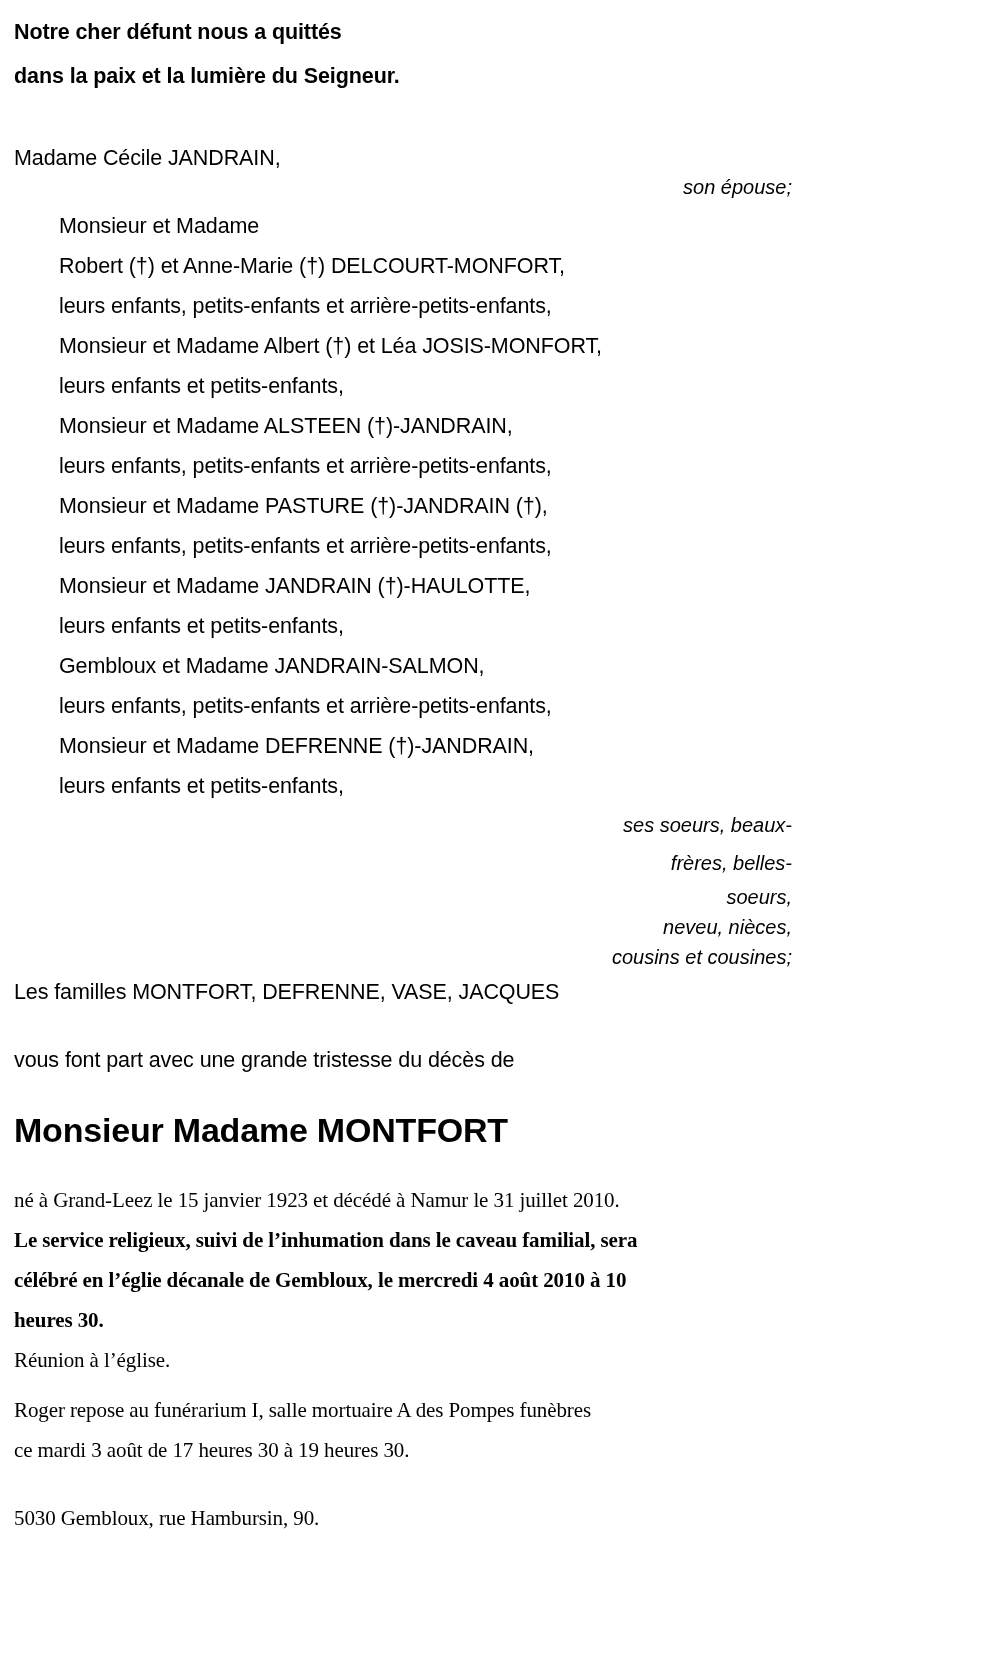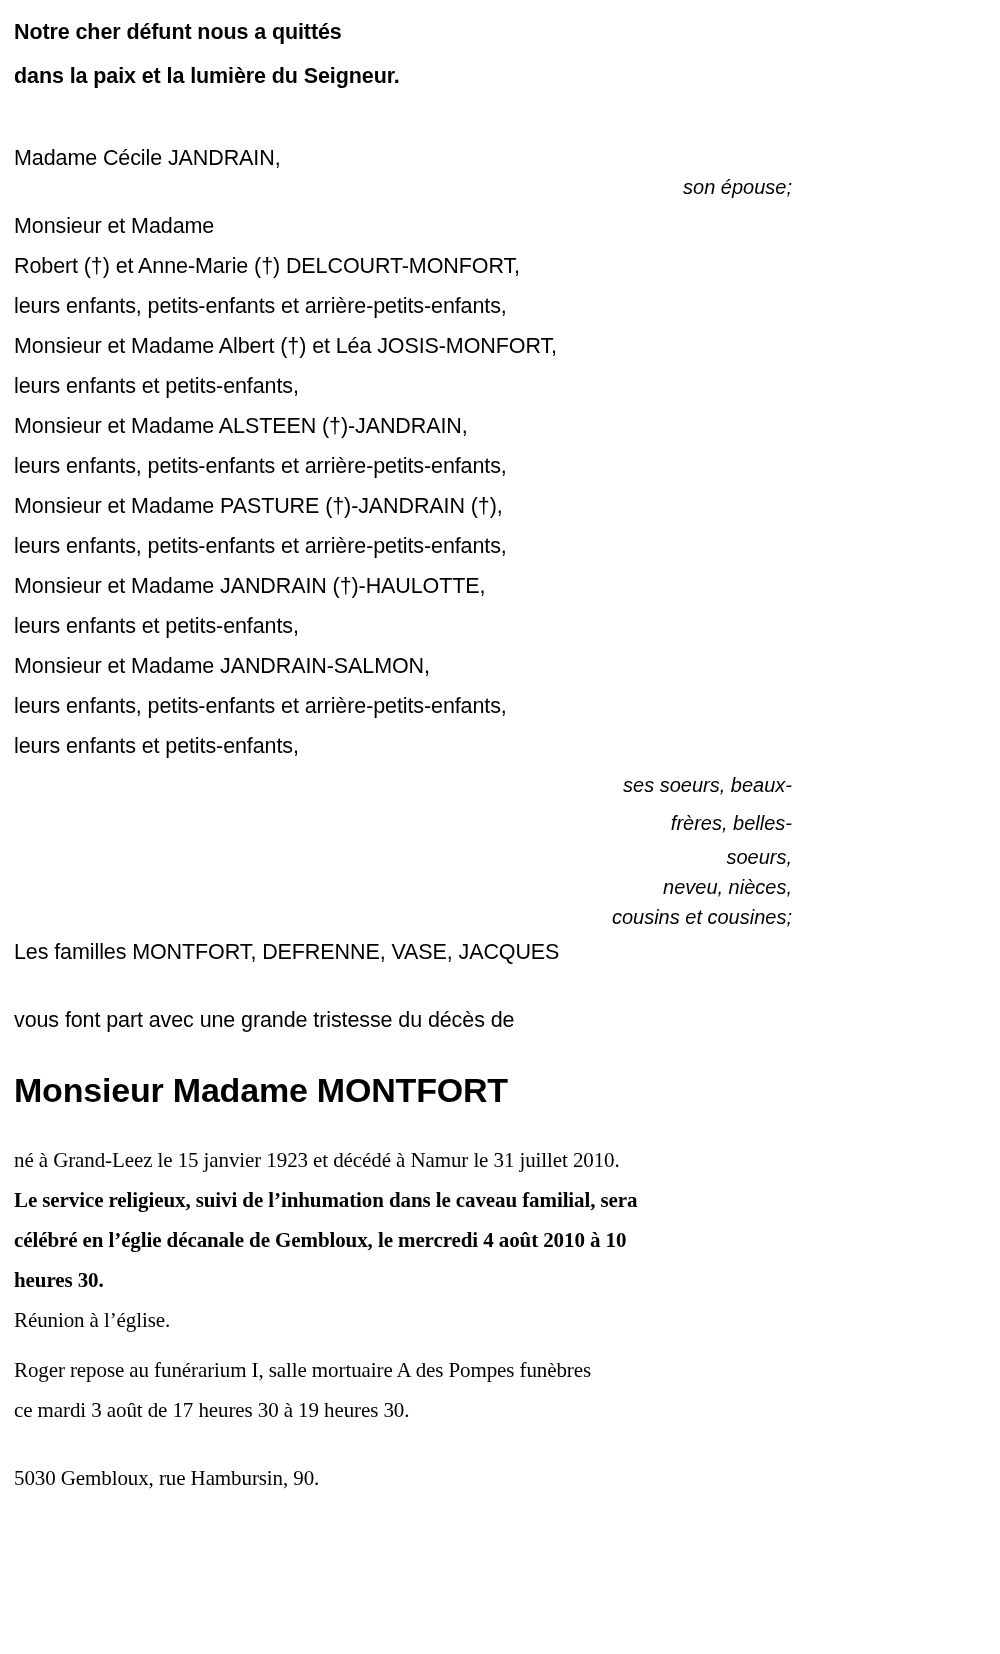--- a/index.html
+++ b/index.html
@@ -66,20 +66,21 @@
     margin-left: 520px;
   }
   .role-block .tight {
     line-height: 30px;
     display: block;
   }
 
   
   .names .line {
     line-height: 40px;
+    margin-left: 45px;
   }
 
   
   .headline {
     font-size: 34px;
     font-weight: bold;
     line-height: 44px;
     letter-spacing: -0.2px;
   }
 
@@ -115,22 +116,23 @@
     <div class="line">Robert (†) et Anne-Marie (†) DELCOURT-MONFORT,</div>
     <div class="line">leurs enfants, petits-enfants et arrière-petits-enfants,</div>
     <div class="line">Monsieur et Madame Albert (†) et Léa JOSIS-MONFORT,</div>
     <div class="line">leurs enfants et petits-enfants,</div>
     <div class="line">Monsieur et Madame ALSTEEN (†)-JANDRAIN,</div>
     <div class="line">leurs enfants, petits-enfants et arrière-petits-enfants,</div>
     <div class="line">Monsieur et Madame PASTURE (†)-JANDRAIN (†),</div>
     <div class="line">leurs enfants, petits-enfants et arrière-petits-enfants,</div>
     <div class="line">Monsieur et Madame JANDRAIN (†)-HAULOTTE,</div>
     <div class="line">leurs enfants et petits-enfants,</div>
-    <div class="line">Monsieur et Madame JANDRAIN-SALMON,</div>
+    <div class="line">Gembloux et Madame JANDRAIN-SALMON,</div>
     <div class="line">leurs enfants, petits-enfants et arrière-petits-enfants,</div>
+    <div class="line">Monsieur et Madame DEFRENNE (†)-JANDRAIN,</div>
     <div class="line">leurs enfants et petits-enfants,</div>
   </div>
 
   <div class="role-block">
     <span>ses soeurs, beaux-</span><br>
     <span>frères, belles-</span><br>
     <span class="tight">soeurs,</span>
     <span class="tight">neveu, nièces,</span>
     <span class="tight">cousins et cousines;</span>
   </div>

